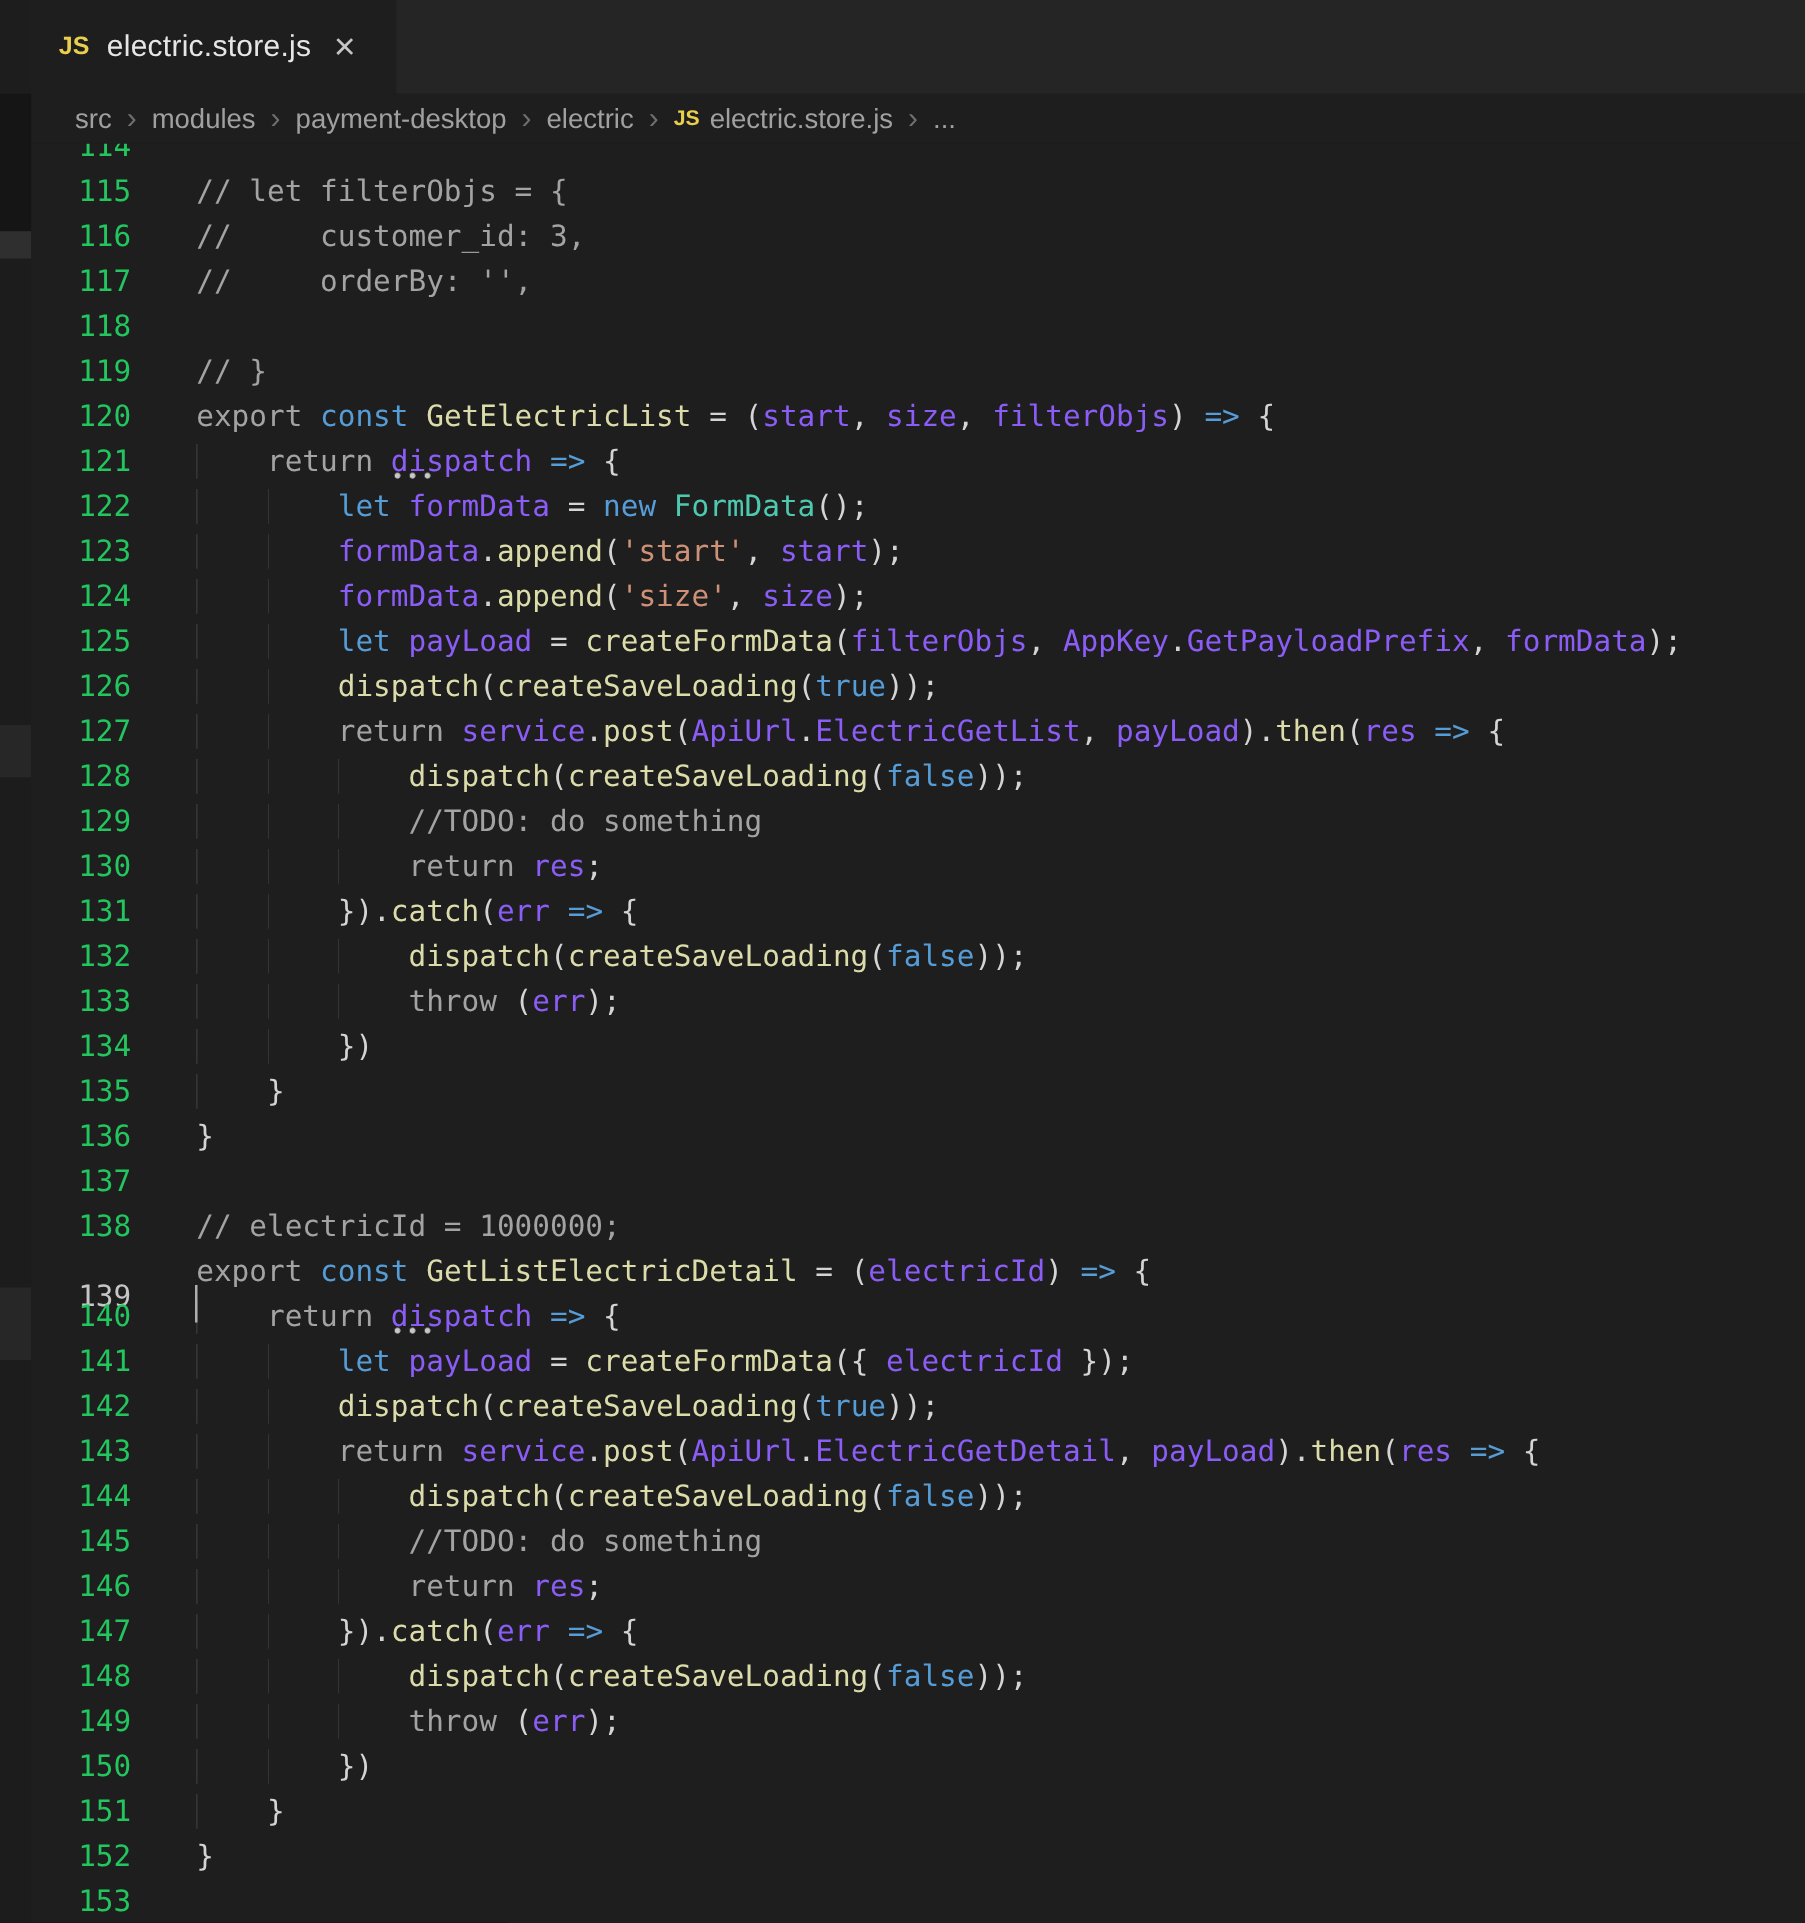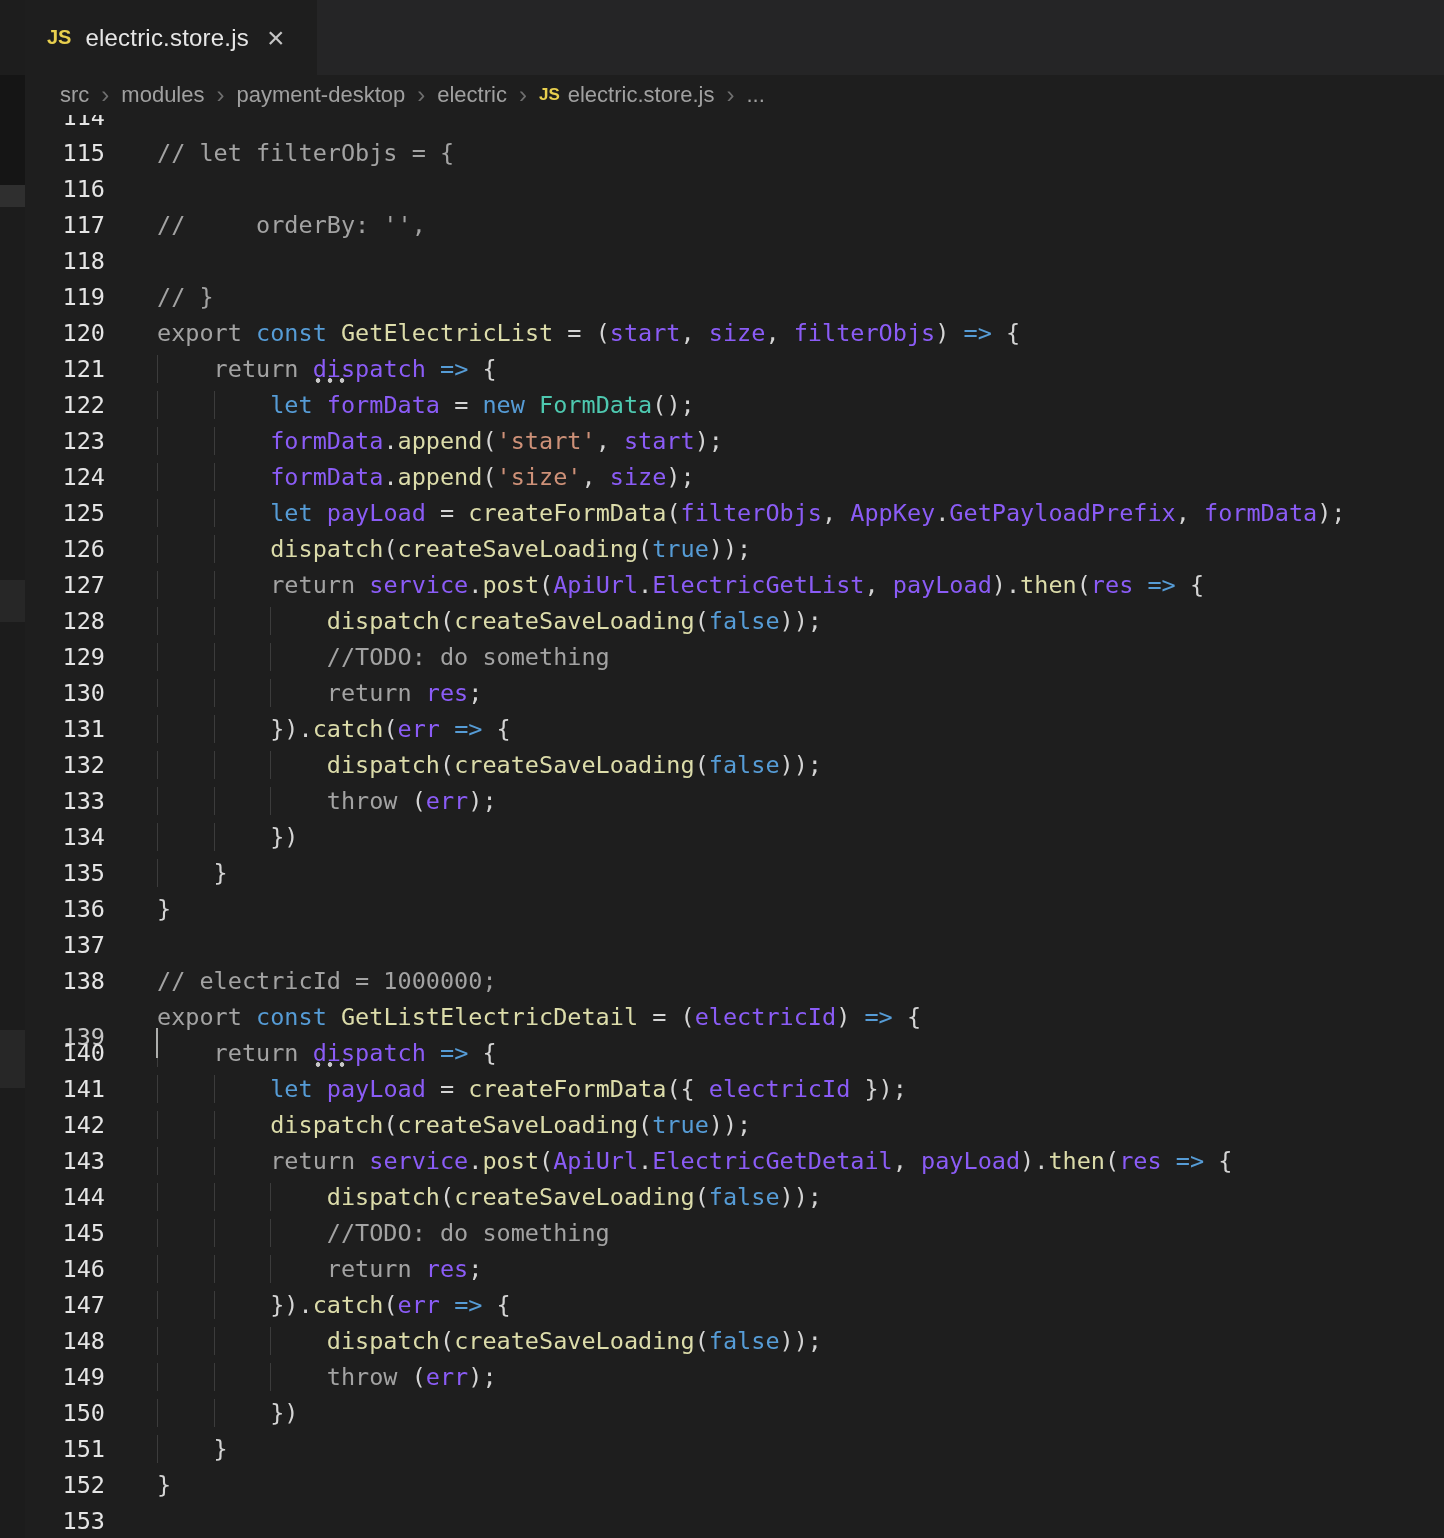--- a/index.html
+++ b/index.html
@@ -32,21 +32,21 @@
   .breadcrumb { height:40px; flex-shrink:0; background:#1e1e1e; display:flex; align-items:center; padding-left:35px; font-size:22px; color:#9d9d9d; overflow:hidden; }
   .crumb { display:flex; align-items:center; cursor:pointer; }
   .crumb-label { color:#a0a0a0; }
   .crumb .bc-js { color:#e8cf4e; font-weight:700; font-size:17px; margin-right:8px; }
   .sep { color:#6f6f6f; font-size:24px; margin:0 12px; }
 
   
   .editor { flex:1; overflow:hidden; background:#1e1e1e; font-family:"DejaVu Sans Mono",monospace; font-size:23.5px; line-height:36px; }
   #code-lines { margin-top:-16px; }
   .code-line { display:flex; height:36px; white-space:pre; }
-  .ln { width:80px; flex-shrink:0; text-align:right; color:#e5e5e5; }
+  .ln { width:80px; flex-shrink:0; text-align:right; color:#22c55e; }
   .code-line.active .ln { color:#c6c6c6;margin-top:20px; }
   .code { padding-left:52px; white-space:pre; }
   .guide { box-shadow: inset 1px 0 0 #3c3c3c; }
 
   
   .cm  { color:#a3a3a3; }
   .kwm { color:#a3a3a3;margin-top:16px; }
   .kwb { color:#569CD6; }
   .fn  { color:#DCDCAA; }
   .vr  { color:#8b5cf6; }
@@ -114,21 +114,21 @@
         <span class="sep">›</span>
         <span class="crumb">
           <span class="crumb-label">...</span>
         </span>
       </div>
 
     <div class="editor">
       <div id="code-lines">
           <div class="code-line"><span class="ln">114</span><span class="code"></span></div>
           <div class="code-line"><span class="ln">115</span><span class="code"><span class="cm">// let filterObjs = {</span></span></div>
-          <div class="code-line"><span class="ln">116</span></div>
+          <div class="code-line"><span class="ln">116</span><span class="code"><span class="cm">//     customer_id: 3,</span></span></div>
           <div class="code-line"><span class="ln">117</span><span class="code"><span class="cm">//     orderBy: '',</span></span></div>
           <div class="code-line"><span class="ln">118</span></div>
           <div class="code-line"><span class="ln">119</span><span class="code"><span class="cm">// }</span></span></div>
           <div class="code-line"><span class="ln">120</span><span class="code"><span class="kwm">export</span><span class="pl"> </span><span class="kwb">const</span><span class="pl"> </span><span class="fn">GetElectricList</span><span class="pl"> = (</span><span class="vr">start</span><span class="pl">, </span><span class="vr">size</span><span class="pl">, </span><span class="vr">filterObjs</span><span class="pl">) </span><span class="kwb">=&gt;</span><span class="pl"> {</span></span></div>
           <div class="code-line"><span class="ln">121</span><span class="code"><span class="guide">    </span><span class="kwm">return</span><span class="pl"> </span><span class="vr hint">dispatch</span><span class="pl"> </span><span class="kwb">=&gt;</span><span class="pl"> {</span></span></div>
           <div class="code-line"><span class="ln">122</span><span class="code"><span class="guide">    </span><span class="guide">    </span><span class="kwb">let</span><span class="pl"> </span><span class="vr">formData</span><span class="pl"> = </span><span class="kwb">new</span><span class="pl"> </span><span class="ty">FormData</span><span class="pl">();</span></span></div>
           <div class="code-line"><span class="ln">123</span><span class="code"><span class="guide">    </span><span class="guide">    </span><span class="vr">formData</span><span class="pl">.</span><span class="fn">append</span><span class="pl">(</span><span class="st">'start'</span><span class="pl">, </span><span class="vr">start</span><span class="pl">);</span></span></div>
           <div class="code-line"><span class="ln">124</span><span class="code"><span class="guide">    </span><span class="guide">    </span><span class="vr">formData</span><span class="pl">.</span><span class="fn">append</span><span class="pl">(</span><span class="st">'size'</span><span class="pl">, </span><span class="vr">size</span><span class="pl">);</span></span></div>
           <div class="code-line"><span class="ln">125</span><span class="code"><span class="guide">    </span><span class="guide">    </span><span class="kwb">let</span><span class="pl"> </span><span class="vr">payLoad</span><span class="pl"> = </span><span class="fn">createFormData</span><span class="pl">(</span><span class="vr">filterObjs</span><span class="pl">, </span><span class="vr">AppKey</span><span class="pl">.</span><span class="vr">GetPayloadPrefix</span><span class="pl">, </span><span class="vr">formData</span><span class="pl">);</span></span></div>
           <div class="code-line"><span class="ln">126</span><span class="code"><span class="guide">    </span><span class="guide">    </span><span class="fn">dispatch</span><span class="pl">(</span><span class="fn">createSaveLoading</span><span class="pl">(</span><span class="kwb">true</span><span class="pl">));</span></span></div>

